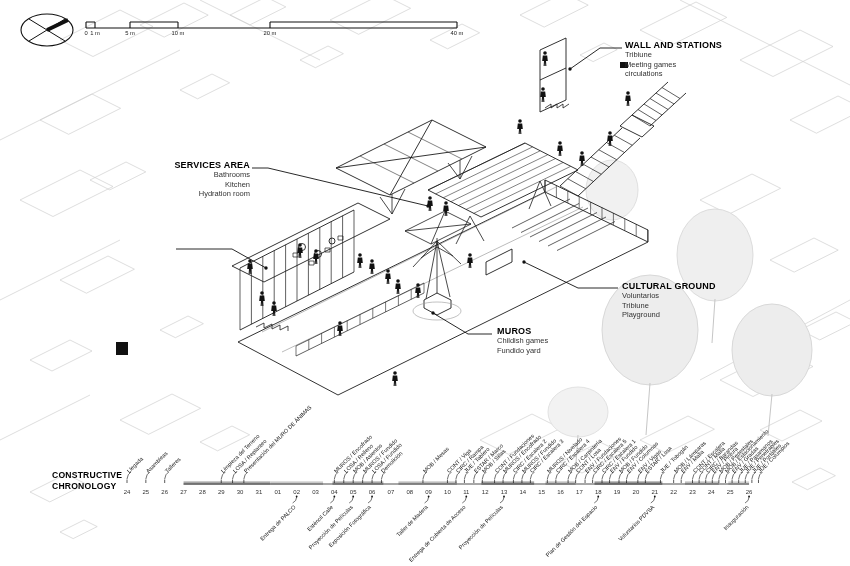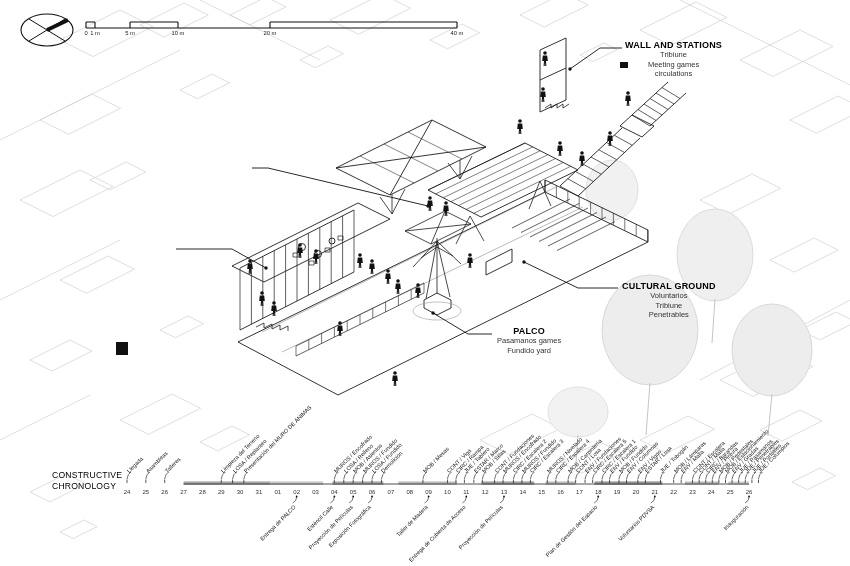--- a/index.html
+++ b/index.html
@@ -1,24 +1,24 @@
 <!DOCTYPE html>
 <html><head>
 <meta charset="utf-8">
 <style>
   html,body{margin:0;padding:0;background:#fff;}
   #stage{position:relative;width:850px;height:566px;background:#fff;overflow:hidden;
          font-family:"Liberation Sans",sans-serif;color:#111;}
   svg{position:absolute;left:0;top:0;}
-  .ann{position:absolute;white-space:nowrap;text-align:center;}
+  .ann{position:absolute;white-space:nowrap;}
   .ann-title{font-weight:bold;font-size:9px;letter-spacing:.2px;color:#000;}
   .ann-item{font-size:7.5px;line-height:9.5px;color:#333;}
   .ann-right{text-align:right;}
   .sb-label{position:absolute;font-size:5.8px;color:#222;width:24px;text-align:center;}
-  #chron-title{position:absolute;left:52px;top:470px;font-weight:normal;font-size:8.6px;
+  #chron-title{position:absolute;left:52px;top:470px;font-weight:bold;font-size:8.6px;
                line-height:11px;letter-spacing:.2px;color:#000;}
   .day{position:absolute;font-size:6px;color:#333;width:14px;text-align:center;}
   .ev{position:absolute;white-space:nowrap;font-size:5.6px;color:#111;}
   .ev-a{transform:rotate(-45deg);transform-origin:0 100%;}
   .ev-b{transform:rotate(-45deg);transform-origin:100% 0;text-align:right;}
 </style>
 </head>
 <body>
 
 <div id="stage">
@@ -367,32 +367,38 @@
       </g>
   </svg>
 
   <div class="ann" style="left:625px;top:40px">
     <div class="ann-title">WALL AND STATIONS</div>
     <div class="ann-item">Tribiune</div>
     <div class="ann-item">Meeting games</div>
     <div class="ann-item">circulations</div>
   </div>
 
+  <div class="ann ann-right" style="right:600px;top:160px">
+    <div class="ann-title">SERVICES AREA</div>
+    <div class="ann-item">Bathrooms</div>
+    <div class="ann-item">Kitchen</div>
+    <div class="ann-item">Hydration room</div>
+  </div>
 
 
   <div class="ann" style="left:622px;top:281px">
     <div class="ann-title">CULTURAL GROUND</div>
     <div class="ann-item">Voluntarios</div>
     <div class="ann-item">Tribiune</div>
-    <div class="ann-item">Penetrables</div>
+    <div class="ann-item">Playground</div>
   </div>
 
   <div class="ann" style="left:497px;top:326px">
-    <div class="ann-title">PALCO</div>
-    <div class="ann-item">Pasamanos games</div>
+    <div class="ann-title">MUROS</div>
+    <div class="ann-item">Childish games</div>
     <div class="ann-item">Fundido yard</div>
   </div>
 
   <div id="chron-title">
     <div>CONSTRUCTIVE</div>
     <div>CHRONOLOGY</div>
   </div>
 
   <div id="scalebar-labels">
       <div class="sb-label" style="left: 74px; top: 30px;">0</div>

